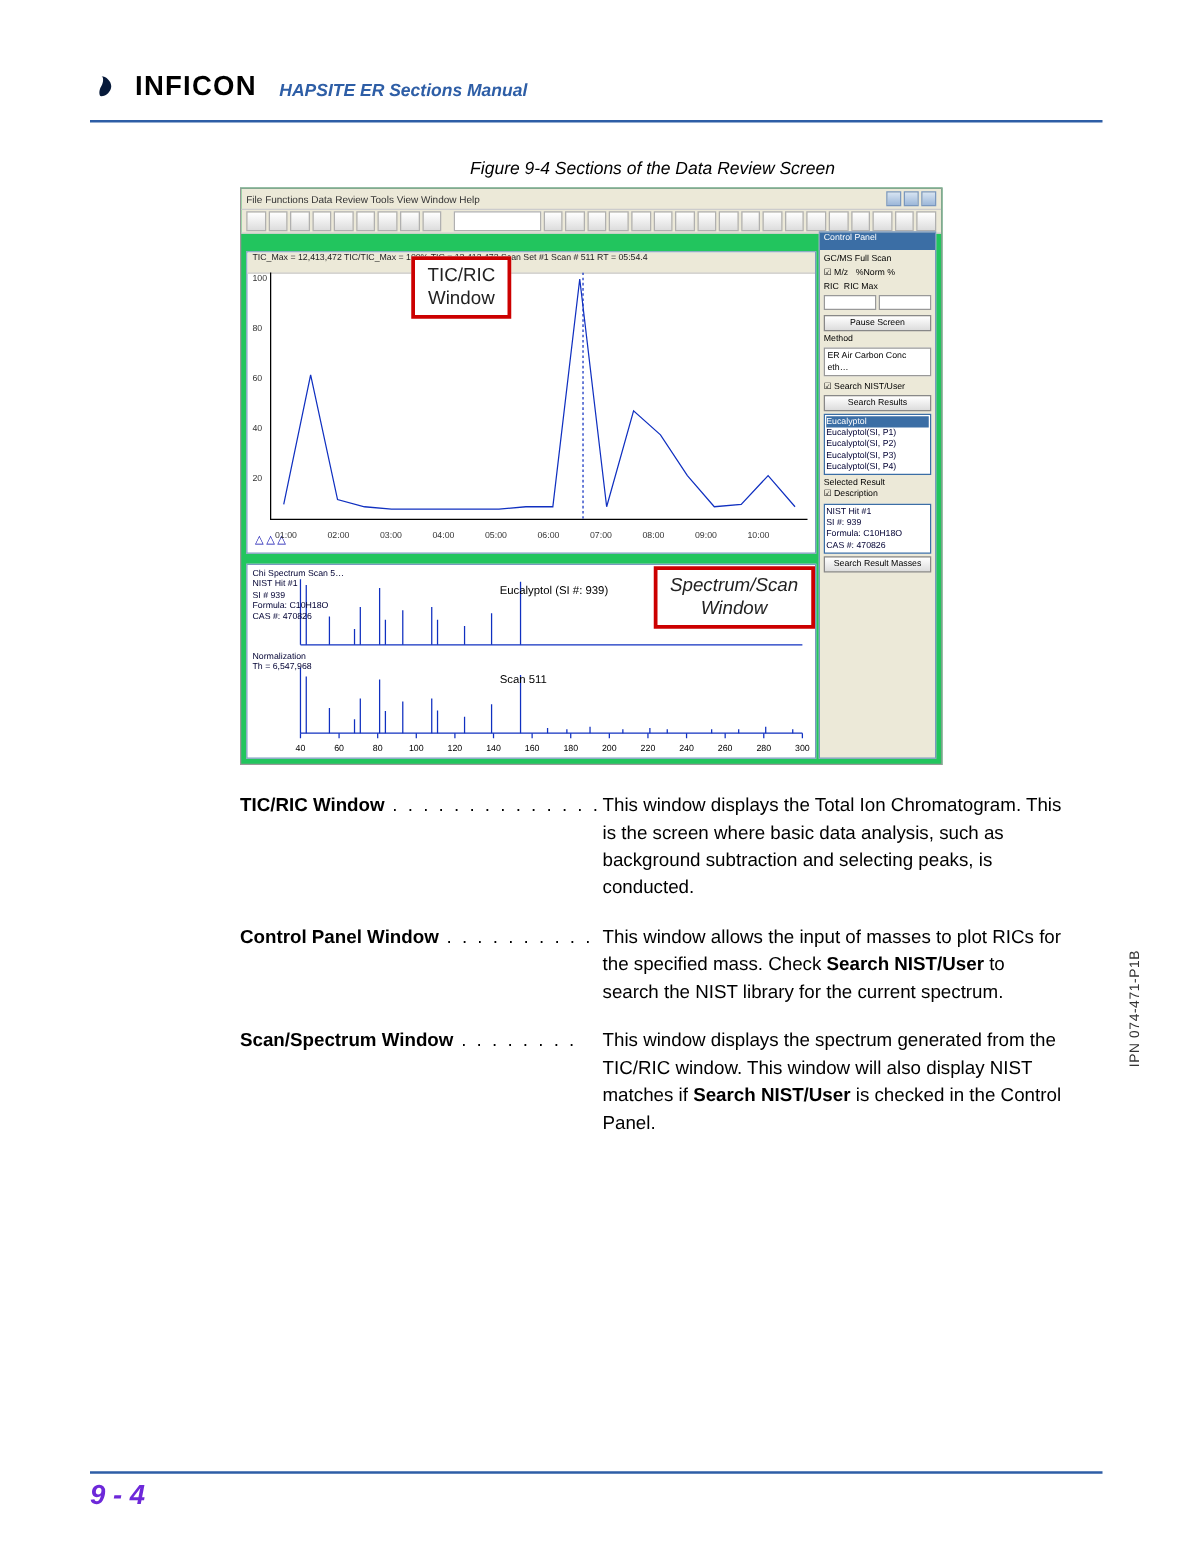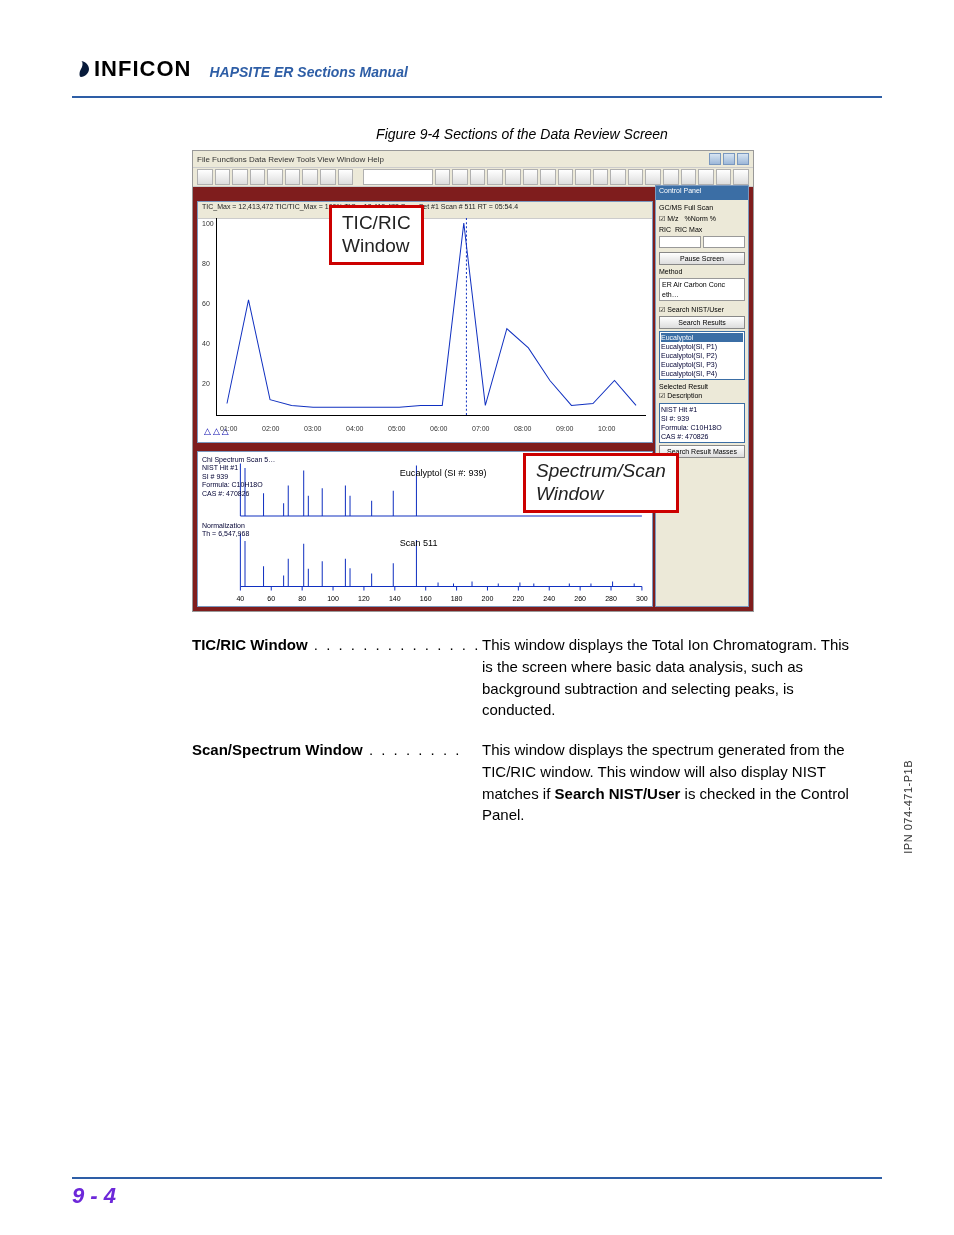--- a/index.html
+++ b/index.html
@@ -1,39 +1,39 @@
 <!DOCTYPE html>
 <html><head>
 <meta charset="utf-8">
 <style>
   html,body{margin:0;padding:0;background:#fff;font-family:Arial,Helvetica,sans-serif;color:#000;}
   .page{width:954px;height:1235px;position:relative;box-sizing:border-box;padding:56px 72px 40px 72px;}
   .rule{position:absolute;left:72px;right:72px;top:96px;height:2px;background:#2e5ea6;}
   .header{display:flex;align-items:flex-end;gap:18px;position:absolute;top:56px;left:72px;}
-  .logo{display:flex;align-items:center;gap:4px;font-weight:bold;font-size:22px;letter-spacing:1px;color:#000;}
+  .logo{display:flex;align-items:center;gap:18px;font-weight:bold;font-size:22px;letter-spacing:1px;color:#000;}
   .manual{font-style:italic;font-family:Arial,Helvetica,sans-serif;font-size:14px;font-weight:bold;color:#2e5ea6;padding-bottom:2px;}
   .content{margin-top:70px;margin-left:120px;width:660px;}
   .figcap{font-style:italic;font-size:14px;margin-bottom:8px;text-align:center;}
-  .screenshot{width:560px;height:460px;border:1px solid #999;background:#7f1d1d;position:relative;overflow:hidden;font-size:8px;color:#222;}
+  .screenshot{width:560px;height:460px;border:1px solid #999;background:#22c55e;position:relative;overflow:hidden;font-size:8px;color:#222;}
   .menubar{height:14px;background:#ece9d8;border-bottom:1px solid #ccc;padding:1px 4px;font-size:8px;color:#333;display:flex;align-items:center;justify-content:space-between;}
   .toolbar{height:18px;background:#ece9d8;border-bottom:1px solid #ccc;display:flex;align-items:center;gap:2px;padding:0 4px;}
   .tbtn{width:14px;height:14px;border:1px solid #b0b0b0;background:linear-gradient(#fff,#ddd);}
   .tdrop{width:70px;height:14px;border:1px solid #b0b0b0;background:#fff;}
   .ticpane{position:absolute;left:4px;top:50px;right:100px;height:240px;border:1px solid #7a98bf;background:#fff;}
   .ticheader{height:14px;background:#ece9d8;border-bottom:1px solid #ccc;font-size:7px;padding:1px 4px;white-space:nowrap;overflow:hidden;}
   .ticplot{position:absolute;left:18px;right:6px;top:16px;bottom:26px;border-left:1px solid #000;border-bottom:1px solid #000;}
   .ticleg{position:absolute;left:6px;bottom:6px;font-size:9px;color:#00a;letter-spacing:2px;}
   .sppane{position:absolute;left:4px;top:300px;right:100px;bottom:4px;border:1px solid #7a98bf;background:#fff;}
   .ctrlpane{position:absolute;right:4px;top:34px;width:92px;bottom:4px;border:1px solid #7a98bf;background:#ece9d8;}
   .ctrlhead{height:12px;background:#3b6ea5;color:#fff;font-size:7px;padding:1px 3px;}
   .ctrlbody{padding:3px;font-size:7px;color:#000;line-height:1.3;}
   .ctrlbox{border:1px solid #999;background:#fff;margin:2px 0;padding:1px 2px;font-size:7px;}
   .ctrlbtn{border:1px solid #888;background:linear-gradient(#fff,#ddd);padding:1px 2px;font-size:7px;text-align:center;margin:2px 0;}
   .selbox{border:1px solid #3b6ea5;background:#fff;font-size:7px;color:#003;padding:1px;margin:2px 0;}
-  .callout{position:absolute;border:3px solid #c00;background:#fff;font-size:19px;font-family:Arial;padding:4px 10px;line-height:1.2;}
+  .callout{position:absolute;border:3px solid #c00;background:#fff;font-size:15px;font-family:Arial;padding:4px 10px;text-align:center;line-height:1.2;}
   .licon{width:18px;height:18px;}
   .deflist{margin-top:22px;font-size:15px;line-height:1.45;}
   .defrow{display:flex;margin-bottom:18px;}
   .defterm{width:290px;flex:0 0 290px;white-space:nowrap;overflow:hidden;}
   .defterm b{font-weight:bold;}
   .dots{letter-spacing:2px;}
   .defdesc{flex:1;}
   .defdesc b{font-weight:bold;}
   .sidevert{position:absolute;right:40px;top:760px;font-size:11px;color:#333;writing-mode:vertical-rl;transform:rotate(180deg);letter-spacing:.5px;}
   .pagenum{position:absolute;left:72px;bottom:26px;font-style:italic;font-weight:bold;font-size:22px;color:#6d28d9;}
@@ -267,20 +267,24 @@
 Window</div>
 
     </div>
 
     <div class="deflist" id="defs">
         <div class="defrow">
           <div class="defterm"><b>TIC/RIC Window</b><span class="dots"> . . . . . . . . . . . . . . .</span></div>
           <div class="defdesc">This window displays the Total Ion Chromatogram. This is the screen where basic data analysis, such as background subtraction and selecting peaks, is conducted.</div>
         </div>
         <div class="defrow">
+          <div class="defterm"><b>Control Panel Window</b><span class="dots"> . . . . . . . . . .</span></div>
+          <div class="defdesc">This window allows the input of masses to plot RICs for the specified mass. Check <b>Search NIST/User</b> to search the NIST library for the current spectrum.</div>
+        </div>
+        <div class="defrow">
           <div class="defterm"><b>Scan/Spectrum Window</b><span class="dots">  . . . . . . . .</span></div>
           <div class="defdesc">This window displays the spectrum generated from the TIC/RIC window. This window will also display NIST matches if <b>Search NIST/User</b> is checked in the Control Panel.</div>
         </div>
       </div>
   </div>
 
   <div class="sidevert">IPN 074-471-P1B</div>
   <div class="pagerule"></div>
   <div class="pagenum">9 - 4</div>
 </div>

